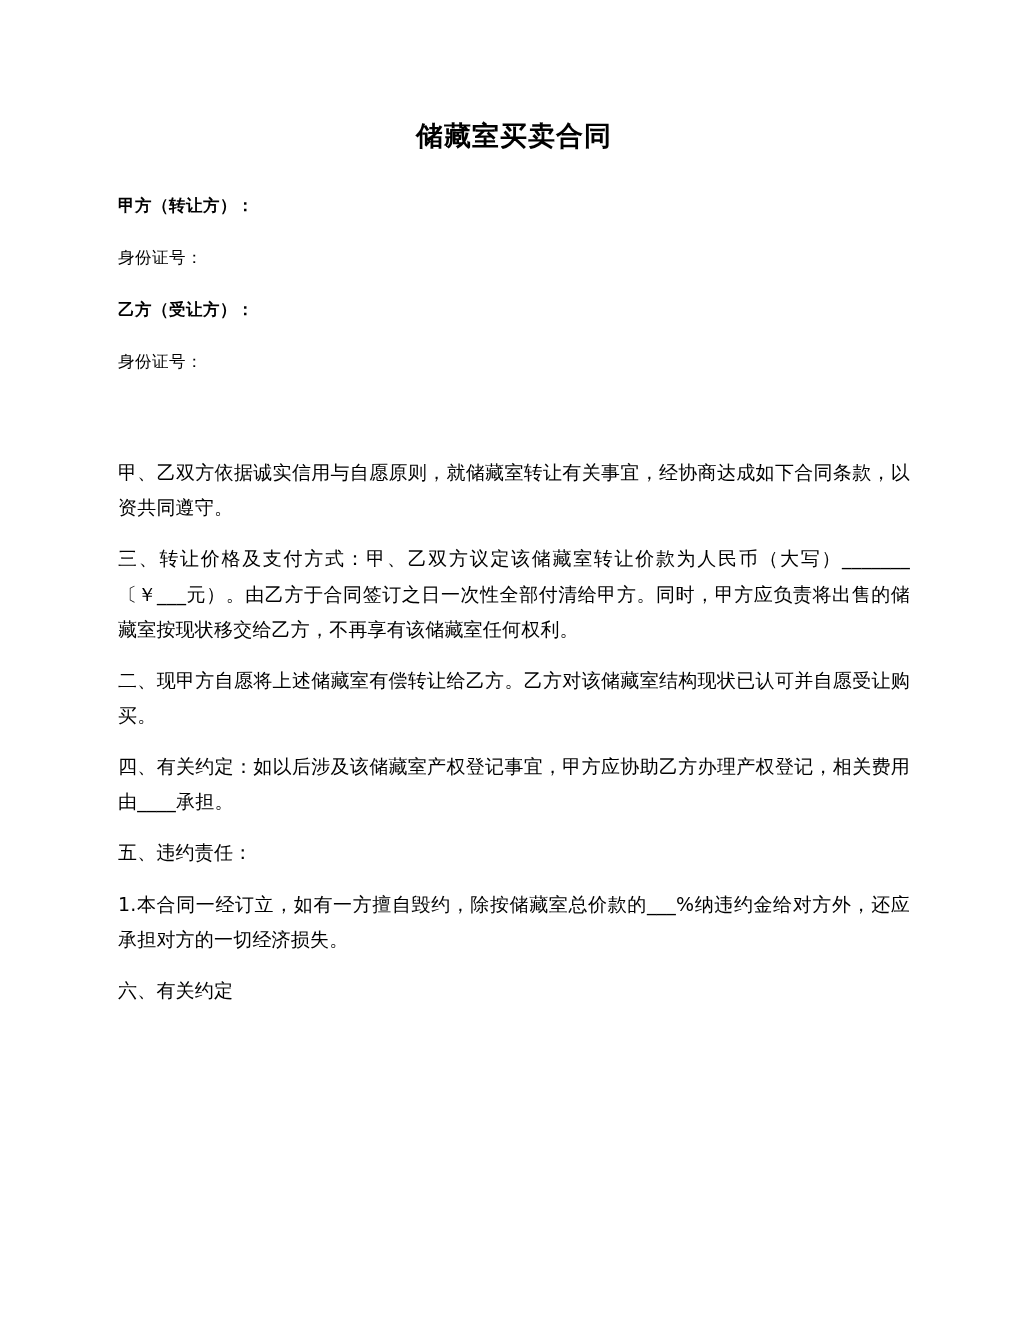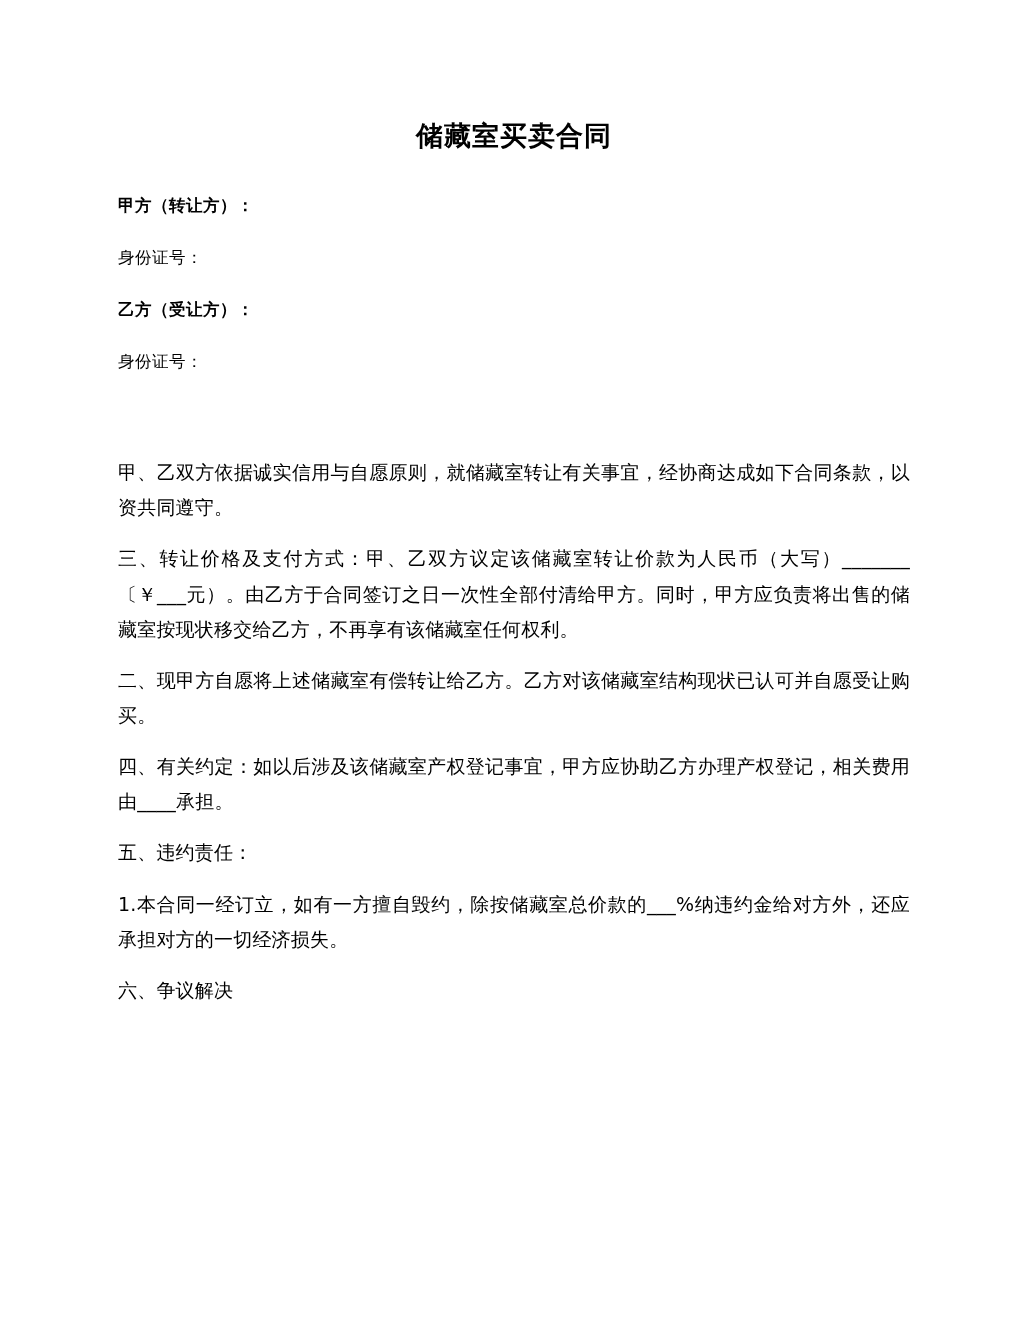--- a/index.html
+++ b/index.html
@@ -71,15 +71,15 @@
 
   <div class="spacer"></div>
 
   <p class="para">甲、乙双方依据诚实信用与自愿原则，就储藏室转让有关事宜，经协商达成如下合同条款，以资共同遵守。</p>
 
   <p class="para">三、转让价格及支付方式：甲、乙双方议定该储藏室转让价款为人民币（大写）_______〔￥___元）。由乙方于合同签订之日一次性全部付清给甲方。同时，甲方应负责将出售的储藏室按现状移交给乙方，不再享有该储藏室任何权利。</p>
   <p class="para">二、现甲方自愿将上述储藏室有偿转让给乙方。乙方对该储藏室结构现状已认可并自愿受让购买。</p>
   <p class="para">四、有关约定：如以后涉及该储藏室产权登记事宜，甲方应协助乙方办理产权登记，相关费用由____承担。</p>
   <p class="para">五、违约责任：</p>
   <p class="para">1.本合同一经订立，如有一方擅自毁约，除按储藏室总价款的___%纳违约金给对方外，还应承担对方的一切经济损失。</p>
-  <p class="para">六、争议解决</p>
+  <p class="para">六、有关约定</p>
 
 </div>
 
 </body></html>

